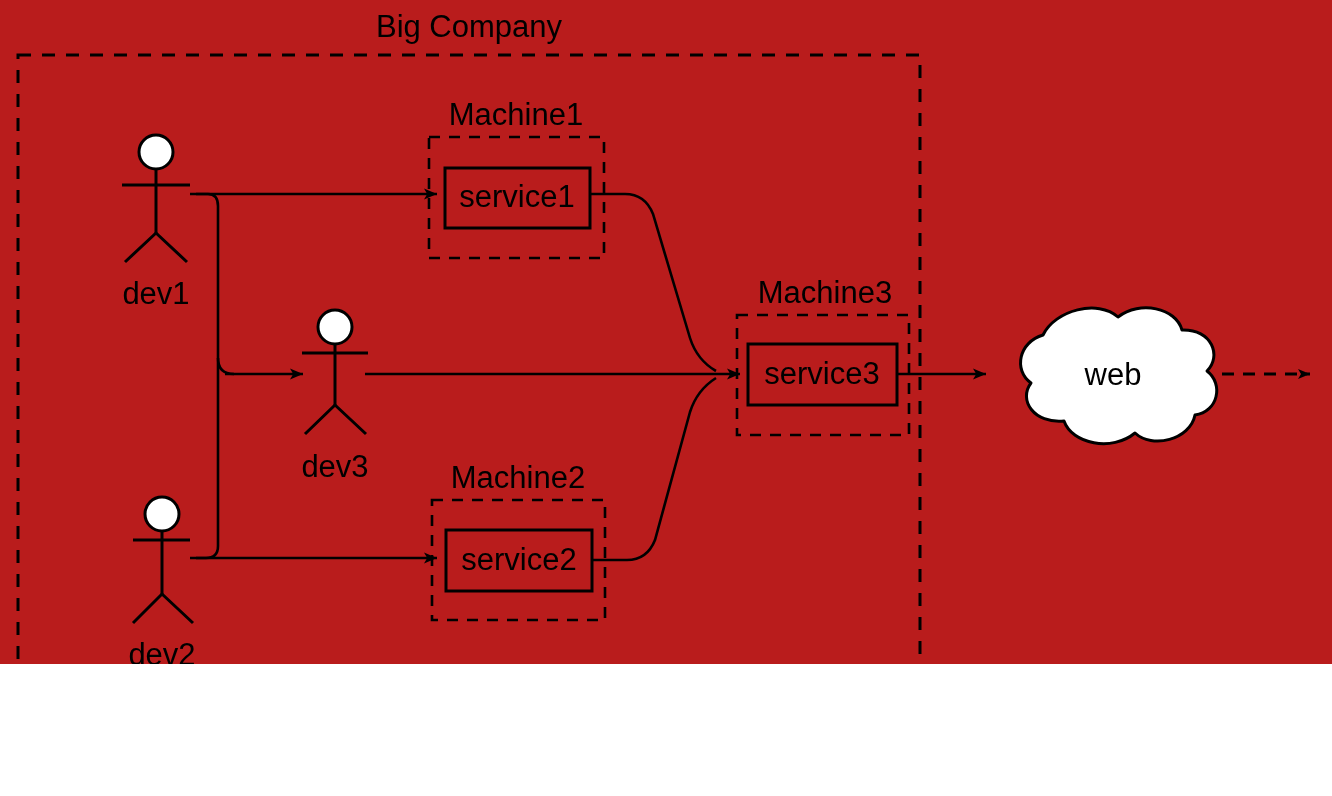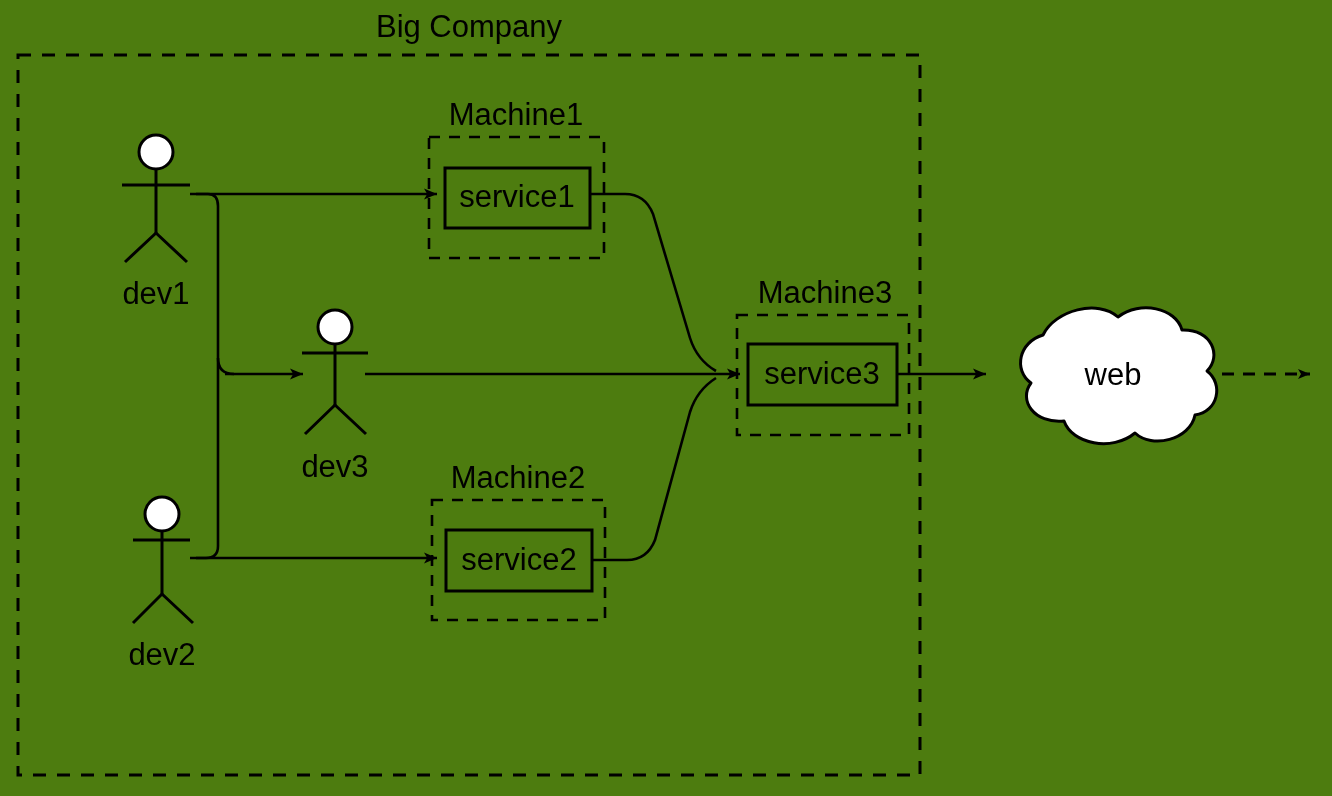--- a/index.html
+++ b/index.html
@@ -7,22 +7,22 @@
     margin: 0;
     padding: 0;
     background: #ffffff;
   }
   body {
     font-family: "Liberation Sans", sans-serif;
   }
   #diagram-root {
     position: relative;
     width: 1332px;
-    height: 796px;
-    background: #4d7c0f;
+    height: 664px;
+    background: #b91c1c;
     overflow: hidden;
   }
   #diagram-svg {
     display: block;
     width: 1332px;
     height: 796px;
   }
   .lbl {
     font-family: "Liberation Sans", sans-serif;
     fill: #000000;

